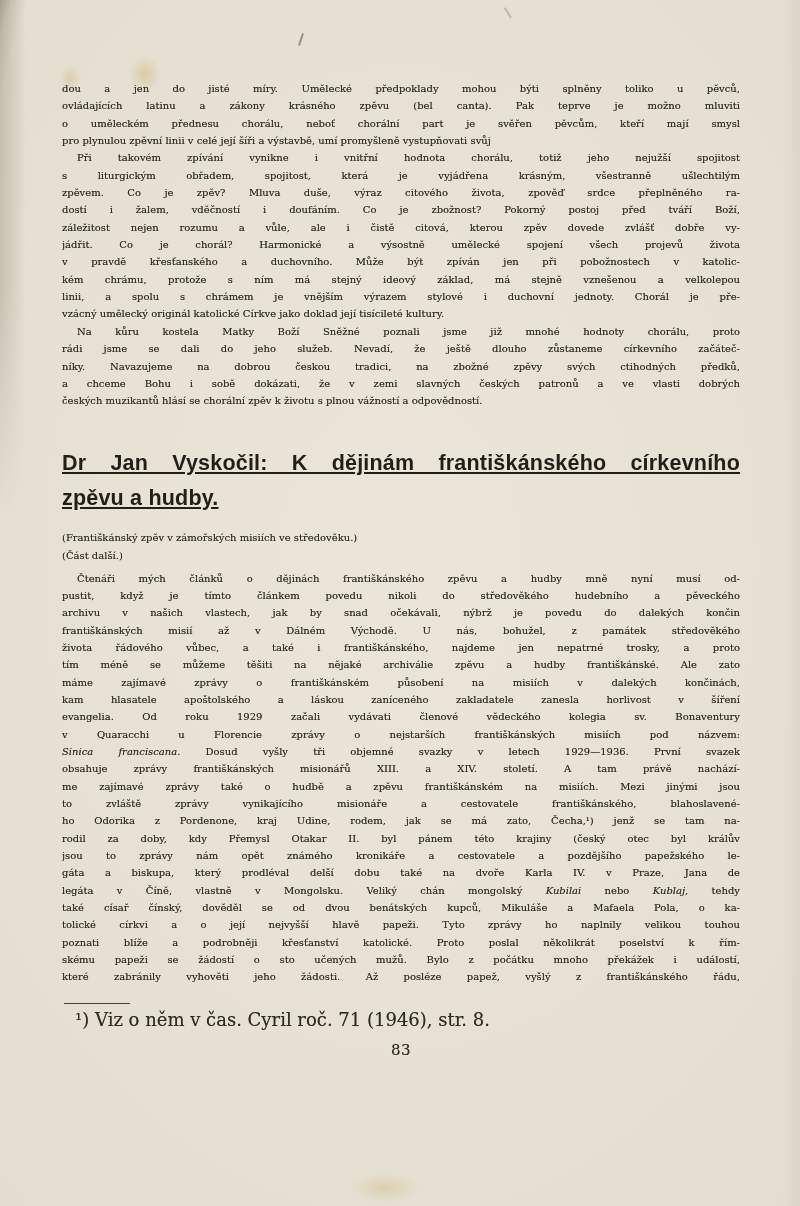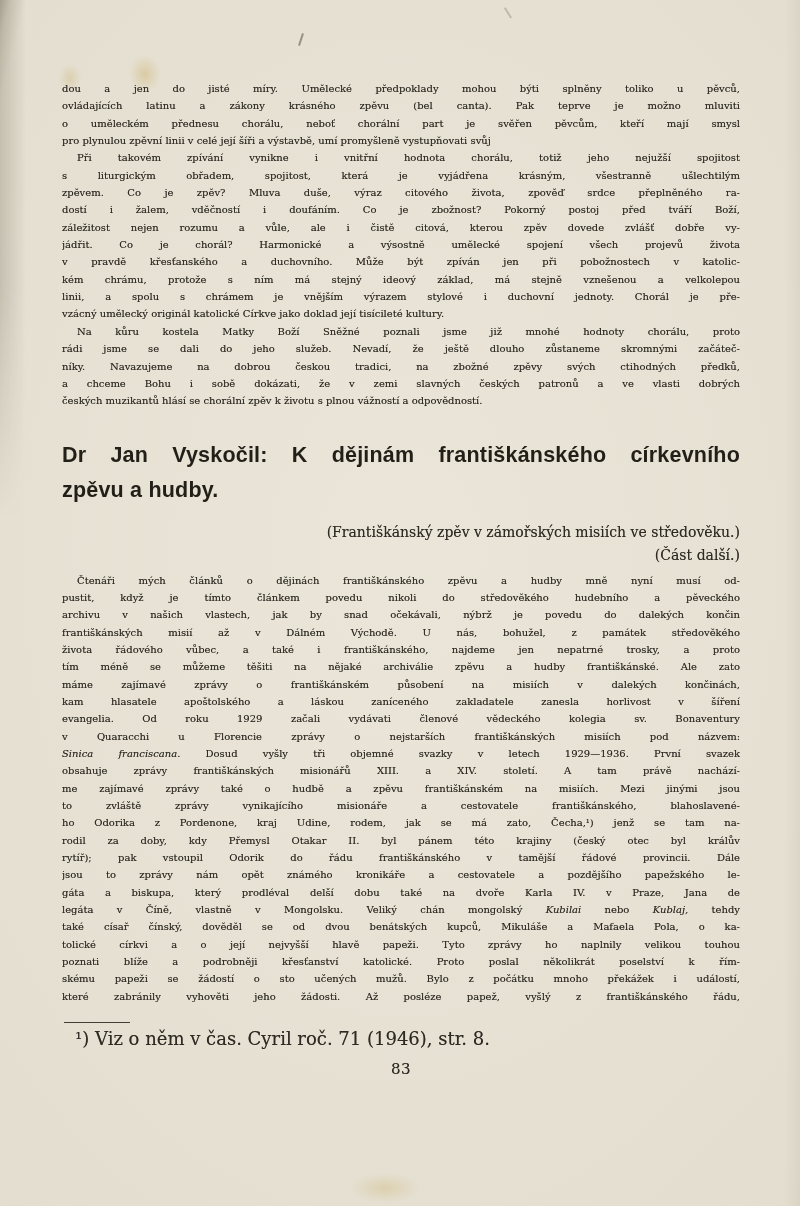--- a/index.html
+++ b/index.html
@@ -42,29 +42,30 @@
   .para .line{
     font-size:10px;
     line-height:17.35px;height:17.35px;overflow:hidden;
     text-align:justify;text-align-last:justify;
     text-shadow:0 0 .4px rgba(45,42,35,.55);
   }
   .para.end-left .line:last-child{text-align-last:left;}
   .para.indent .line:first-child{padding-left:15px;}
 
   .heading{
-    margin-top:28px;
+    margin-top:36px;
     font-family:"Liberation Sans","DejaVu Sans",sans-serif;
     font-weight:bold;font-size:21.5px;color:var(--heading-ink);
     letter-spacing:.2px;
+    text-decoration:underline;
   }
   .heading .hline{line-height:35px;height:35px;overflow:hidden;}
   .heading .hline.justified{text-align:justify;text-align-last:justify;}
 
-  .subtitle{font-size:14px;text-align:right;text-shadow:0 0 .4px rgba(45,42,35,.5);}
+  .subtitle{font-size:10px;text-align:left;text-shadow:0 0 .4px rgba(45,42,35,.5);}
   .subtitle.first{margin-top:16px;}
   .subtitle.second{margin-top:7px;}
 
   .article-body{margin-top:9px;}
 
   .footnote-rule{margin-top:17px;margin-left:2px;width:66px;border:0;border-top:1.4px solid #423e34;}
   .footnote{margin-top:5px;padding-left:13px;font-size:18px;line-height:16px;
     text-shadow:0 0 .4px rgba(45,42,35,.5);}
 
   .page-number{margin-top:13px;text-align:center;font-size:15px;letter-spacing:.5px;
@@ -96,21 +97,21 @@
         <div class="line"><span>záležitost nejen rozumu a vůle, ale i čistě citová, kterou zpěv dovede zvlášť dobře vy-</span></div>
         <div class="line"><span>jádřit. Co je chorál? Harmonické a výsostně umělecké spojení všech projevů života</span></div>
         <div class="line"><span>v pravdě křesťanského a duchovního. Může být zpíván jen při pobožnostech v katolic-</span></div>
         <div class="line"><span>kém chrámu, protože s ním má stejný ideový základ, má stejně vznešenou a velkolepou</span></div>
         <div class="line"><span>linii, a spolu s chrámem je vnějším výrazem stylové i duchovní jednoty. Chorál je pře-</span></div>
         <div class="line"><span>vzácný umělecký originál katolické Církve jako doklad její tisícileté kultury.</span></div>
       </div>
 
     <div class="para end-left indent">
         <div class="line"><span>Na kůru kostela Matky Boží Sněžné poznali jsme již mnohé hodnoty chorálu, proto</span></div>
-        <div class="line"><span>rádi jsme se dali do jeho služeb. Nevadí, že ještě dlouho zůstaneme skromnými začáteč-</span></div>
+        <div class="line"><span>rádi jsme se dali do jeho služeb. Nevadí, že ještě dlouho zůstaneme církevního začáteč-</span></div>
         <div class="line"><span>níky. Navazujeme na dobrou českou tradici, na zbožné zpěvy svých ctihodných předků,</span></div>
         <div class="line"><span>a chceme Bohu i sobě dokázati, že v zemi slavných českých patronů a ve vlasti dobrých</span></div>
         <div class="line"><span>českých muzikantů hlásí se chorální zpěv k životu s plnou vážností a odpovědností.</span></div>
       </div>
 
     <div class="heading">
       <div class="hline justified">Dr Jan Vyskočil: K dějinám františkánského církevního</div>
       <div class="hline">zpěvu a hudby.</div>
     </div>
 
@@ -127,21 +128,20 @@
         <div class="line"><span>máme zajímavé zprávy o františkánském působení na misiích v dalekých končinách,</span></div>
         <div class="line"><span>kam hlasatele apoštolského a láskou zaníceného zakladatele zanesla horlivost v šíření</span></div>
         <div class="line"><span>evangelia. Od roku 1929 začali vydávati členové vědeckého kolegia sv. Bonaventury</span></div>
         <div class="line"><span>v Quaracchi u Florencie zprávy o nejstarších františkánských misiích pod názvem:</span></div>
         <div class="line"><i>Sinica franciscana</i><span>. Dosud vyšly tři objemné svazky v letech 1929—1936. První svazek</span></div>
         <div class="line"><span>obsahuje zprávy františkánských misionářů XIII. a XIV. století. A tam právě nachází-</span></div>
         <div class="line"><span>me zajímavé zprávy také o hudbě a zpěvu františkánském na misiích. Mezi jinými jsou</span></div>
         <div class="line"><span>to zvláště zprávy vynikajícího misionáře a cestovatele františkánského, blahoslavené-</span></div>
         <div class="line"><span>ho Odorika z Pordenone, kraj Udine, rodem, jak se má zato, Čecha,¹) jenž se tam na-</span></div>
         <div class="line"><span>rodil za doby, kdy Přemysl Otakar II. byl pánem této krajiny (český otec byl králův</span></div>
-        <div class="line"><span>rytíř); pak vstoupil Odorik do řádu františkánského v tamější řádové provincii. Dále</span></div>
         <div class="line"><span>jsou to zprávy nám opět známého kronikáře a cestovatele a pozdějšího papežského le-</span></div>
         <div class="line"><span>gáta a biskupa, který prodléval delší dobu také na dvoře Karla IV. v Praze, Jana de</span></div>
         <div class="line"><span>legáta v Číně, vlastně v Mongolsku. Veliký chán mongolský </span><i>Kubilai</i><span> nebo </span><i>Kublaj,</i><span> tehdy</span></div>
         <div class="line"><span>také císař čínský, dověděl se od dvou benátských kupců, Mikuláše a Mafaela Pola, o ka-</span></div>
         <div class="line"><span>tolické církvi a o její nejvyšší hlavě papeži. Tyto zprávy ho naplnily velikou touhou</span></div>
         <div class="line"><span>poznati blíže a podrobněji křesťanství katolické. Proto poslal několikrát poselství k řím-</span></div>
         <div class="line"><span>skému papeži se žádostí o sto učených mužů. Bylo z počátku mnoho překážek i událostí,</span></div>
         <div class="line"><span>které zabránily vyhověti jeho žádosti. Až posléze papež, vyšlý z františkánského řádu,</span></div>
       </div>
 

